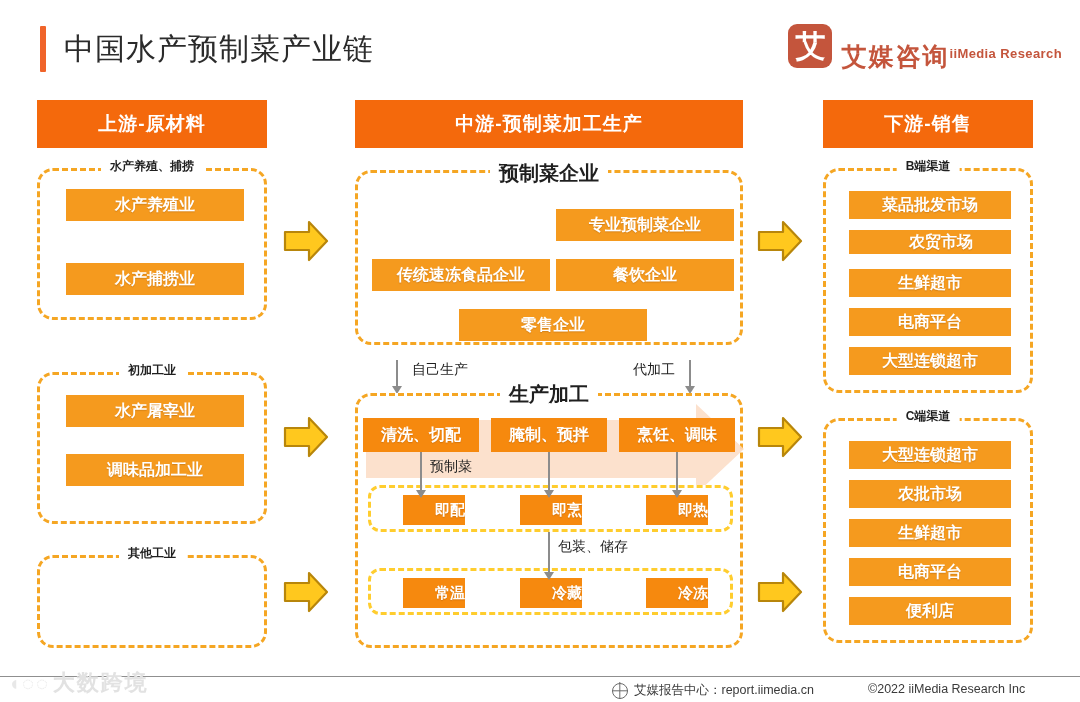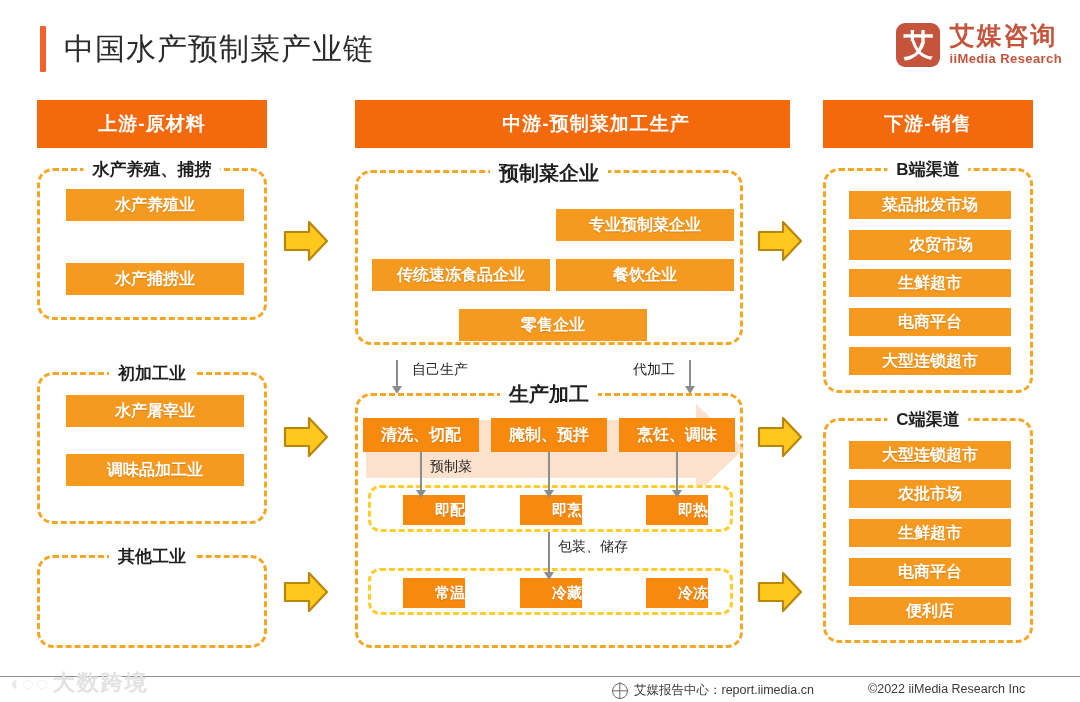--- a/index.html
+++ b/index.html
@@ -14,37 +14,37 @@
 
   
   .title-wrap{position:absolute;left:40px;top:26px;display:flex;align-items:center;}
   .title-bar{width:6px;height:46px;background:#F0642A;margin-right:18px;border-radius:1px;}
   .title-text{font-size:30px;color:#2b2b2b;letter-spacing:1px;font-family:"Liberation Sans","DejaVu Sans",sans-serif;white-space:nowrap;}
 
   .logo{position:absolute;right:18px;top:22px;display:flex;align-items:center;}
   .logo-mark{width:44px;height:44px;border-radius:9px;background:#C4553C;
              color:#fff;display:flex;align-items:center;justify-content:center;
              font-size:30px;line-height:1;font-weight:bold;margin-right:9px;}
-  .logo-txt{display:flex;flex-direction:column;justify-content:center;}
+  .logo-txt{display:flex;flex-direction:row;justify-content:center;margin-top:21px;}
   .logo-cn{font-size:25px;color:#C4553C;letter-spacing:2px;line-height:1.05;font-weight:bold;}
   .logo-en{font-size:13px;color:#C4553C;letter-spacing:.4px;line-height:1.4;margin-top:2px;font-weight:bold;}
 
   
   .stage-hdr{position:absolute;background:#F4690C;color:#fff;
              display:flex;align-items:center;justify-content:center;
              font-size:19px;font-weight:bold;letter-spacing:1px;height:48px;}
   #hdr-up{left:37px;top:100px;width:230px;}
-  #hdr-mid{left:355px;top:100px;width:388px;padding-left:47px;}
+  #hdr-mid{left:355px;top:100px;width:388px;}
   #hdr-down{left:823px;top:100px;width:210px;}
 
   
   .dgroup{position:absolute;border:3px dashed #F5A623;border-radius:16px;box-sizing:border-box;background:#fff;}
   .dgroup.yellow{border-color:#FFCD2E;border-width:3px;border-radius:12px;}
   .dgroup-label{position:absolute;top:-13px;left:50%;transform:translateX(-50%);
-                background:#fff;padding:0 9px;font-size:17px;font-weight:bold;color:#1f1f1f;white-space:nowrap;}
+                background:#fff;padding:0 9px;font-size:12px;font-weight:bold;color:#1f1f1f;white-space:nowrap;}
   .dgroup-label.big{font-size:20px;}
 
   
   .pill{position:absolute;background:#F59A1E;color:#fff;
         display:flex;align-items:center;justify-content:center;
         font-size:16px;font-weight:bold;box-sizing:border-box;
         text-shadow:0 1px 1px rgba(120,60,0,.25);}
   .pill.dark{background:#F6890E;}
   .pill.sm{font-size:15px;padding-left:32px;}
 
@@ -200,21 +200,21 @@
   </div>
   <div class="fat-arrow" style="left:757px;top:570px;">
     <svg width="46" height="44" viewBox="0 0 46 44">
         <path d="M2 13 H26 V3 L44 22 L26 41 V31 H2 Z" fill="#FFC81E" stroke="#B8860B" stroke-width="2.2" stroke-linejoin="round"></path>
       </svg>
   </div>
 
   <div class="dgroup" style="left:823px;top:168px;width:210px;height:225px;">
     <div class="dgroup-label">B端渠道</div>
     <div class="pill" style="left:23px;top:20px;width:162px;height:28px;">菜品批发市场</div>
-    <div class="pill" style="left:23px;top:59px;width:162px;height:30px;padding-left:22px;">农贸市场</div>
+    <div class="pill" style="left:23px;top:59px;width:162px;height:24px;padding-left:22px;">农贸市场</div>
     <div class="pill" style="left:23px;top:98px;width:162px;height:28px;">生鲜超市</div>
     <div class="pill" style="left:23px;top:137px;width:162px;height:28px;">电商平台</div>
     <div class="pill" style="left:23px;top:176px;width:162px;height:28px;">大型连锁超市</div>
   </div>
 
   <div class="dgroup" style="left:823px;top:418px;width:210px;height:225px;">
     <div class="dgroup-label">C端渠道</div>
     <div class="pill" style="left:23px;top:20px;width:162px;height:28px;">大型连锁超市</div>
     <div class="pill" style="left:23px;top:59px;width:162px;height:28px;">农批市场</div>
     <div class="pill" style="left:23px;top:98px;width:162px;height:28px;">生鲜超市</div>

